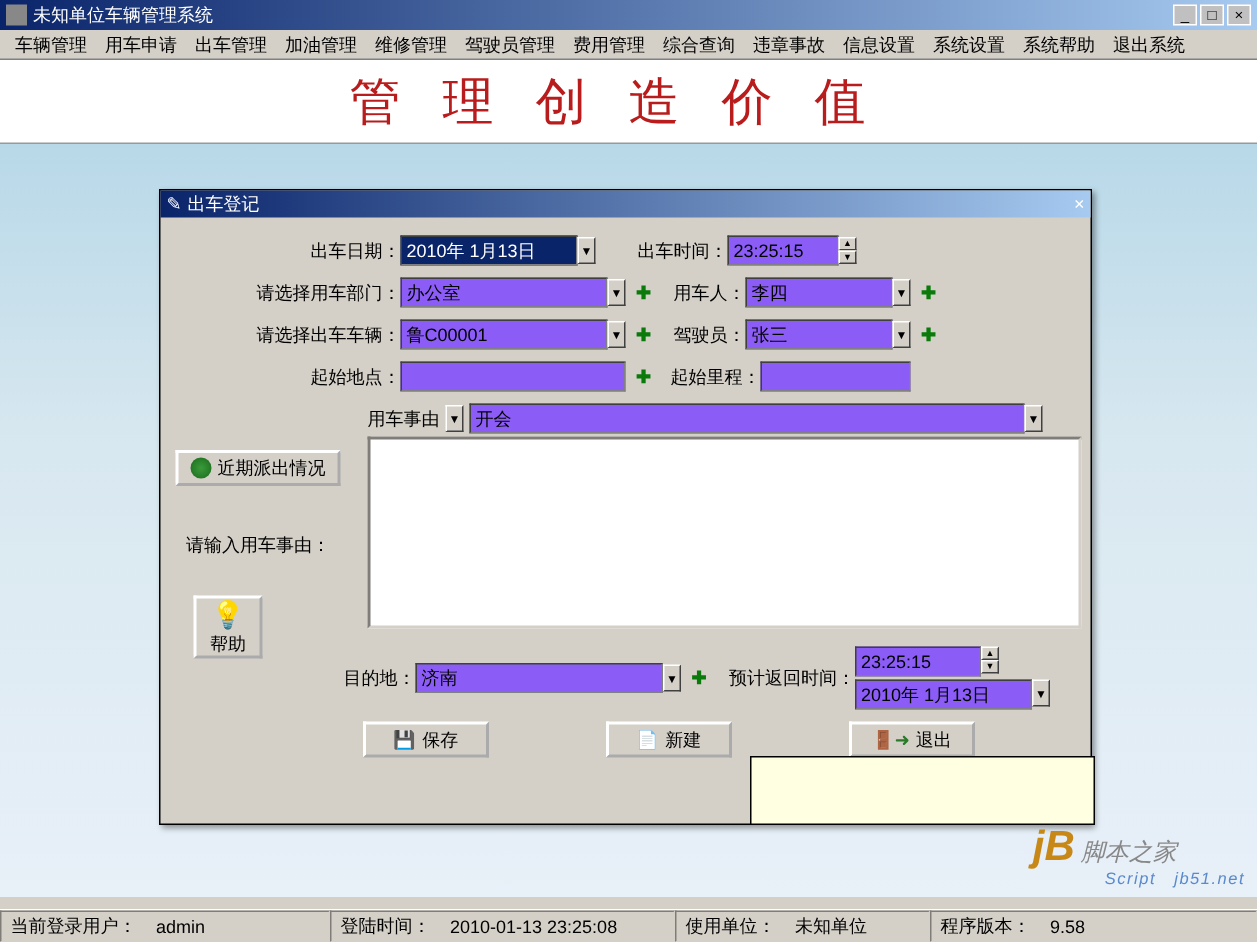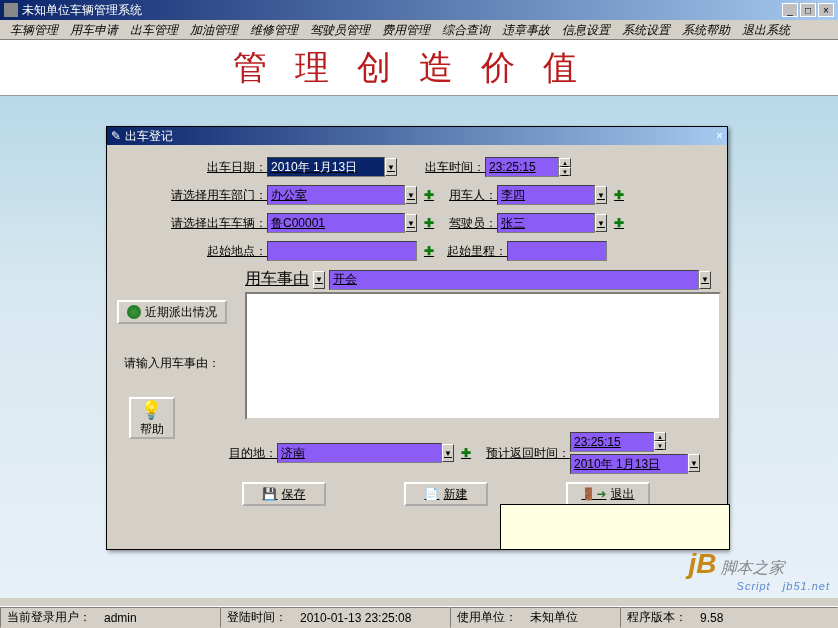--- a/index.html
+++ b/index.html
@@ -4,35 +4,35 @@
 <style>
 * { box-sizing: border-box; margin: 0; padding: 0; font-family: "SimSun", "Microsoft YaHei", sans-serif; }
 body { width: 838px; height: 628px; background: #d4d0c8; overflow: hidden; position: relative; }
 
 .title-bar { height: 20px; background: linear-gradient(to right, #0a246a, #a6caf0); color: #fff; display: flex; align-items: center; padding: 0 4px; font-size: 12px; }
 .title-bar .icon { width: 14px; height: 14px; background: #888; margin-right: 4px; }
 .title-bar .spacer { flex: 1; }
 .title-bar .winbtn { width: 16px; height: 14px; background: #c0c0c0; border: 1px solid #fff; margin-left: 2px; color: #000; display: flex; align-items: center; justify-content: center; font-size: 10px; cursor: pointer; }
 
 .menu-bar { height: 20px; background: #d4d0c8; display: flex; padding: 0 4px; border-bottom: 1px solid #808080; }
-.menu-bar .item { padding: 2px 6px; font-size: 12px; color: #000; cursor: pointer; font-style: italic; }
+.menu-bar .item { padding: 2px 6px; font-size: 12px; color: #000; cursor: pointer; }
 
 .banner { height: 56px; background: #fff; display: flex; align-items: center; justify-content: center; border-bottom: 1px solid #999; }
 .banner-text { font-size: 34px; letter-spacing: 28px; color: #b91c1c; font-weight: normal; font-family: "KaiTi", serif; }
 
 .main-area { position: relative; height: 502px; background: linear-gradient(to bottom, #b8d8e8 0%, #d8e8f0 40%, #e8f0f8 100%); }
 
 .toolbar-block { position: absolute; right: 12px; top: 68px; display: flex; gap: 4px; }
 .toolbar-item { width: 52px; height: 54px; background: #d4d0c8; border: 1px solid #808080; display: flex; flex-direction: column; align-items: center; justify-content: center; font-size: 11px; }
 .toolbar-item .tico { width: 24px; height: 24px; }
 
 .dialog { position: absolute; left: 106px; top: 30px; width: 622px; height: 424px; background: #d4d0c8; border: 1px solid #000; box-shadow: 2px 2px 4px rgba(0,0,0,0.4); }
 .dialog-title { height: 18px; background: linear-gradient(to right, #0a246a, #a6caf0); color: #fff; display: flex; align-items: center; padding: 0 4px; font-size: 12px; }
 .dialog-title .spacer { flex: 1; }
-.dialog-body { padding: 12px 12px 8px 10px; position: relative; font-size: 12px; text-decoration: underline; }
+.dialog-body { padding: 12px 12px 8px 10px; position: relative; font-size: 12px; }
 
 .row { display: flex; align-items: center; margin-bottom: 8px; }
 .label { text-align: right; color: #000; }
 .label.w1 { width: 150px; }
 .label.w2 { width: 70px; }
 .field { height: 20px; background: #8b5cf6; border: 1px solid #808080; border-top-color: #404040; border-left-color: #404040; padding: 0 3px; display: flex; align-items: center; font-size: 12px; }
 .field.sel { background: #0a246a; color: #fff; }
 .dd { width: 12px; height: 18px; background: #d4d0c8; border: 1px solid #fff; border-right-color: #404040; border-bottom-color: #404040; display: flex; align-items: center; justify-content: center; font-size: 8px; cursor: pointer; }
 .plus { width: 16px; height: 16px; color: #0a7a0a; font-weight: bold; display: flex; align-items: center; justify-content: center; margin-left: 4px; cursor: pointer; }
 .spin { display: flex; flex-direction: column; }
@@ -140,21 +140,21 @@
 
       <div class="row">
         <div class="label w1">起始地点：</div>
         <div class="field" style="width:150px"></div>
         <div class="plus">✚</div>
         <div class="label w2" style="width:70px">起始里程：</div>
         <div class="field" style="width:100px"></div>
       </div>
 
       <div style="display:flex; align-items:center; margin-left:128px; margin-bottom:2px;">
-        <div style="font-size:16px;">用车事由</div>
+        <div style="font-size:12px;">用车事由</div>
         <div class="dd" style="margin-left:4px">▼</div>
         <div class="field" style="width:370px; margin-left:4px">开会</div>
         <div class="dd">▼</div>
       </div>
 
       <div class="textarea" style="margin-left:128px; width:476px; height:128px;"></div>
 
       <div class="recent-btn">
         <div class="gico"></div>
         <span>近期派出情况</span>

